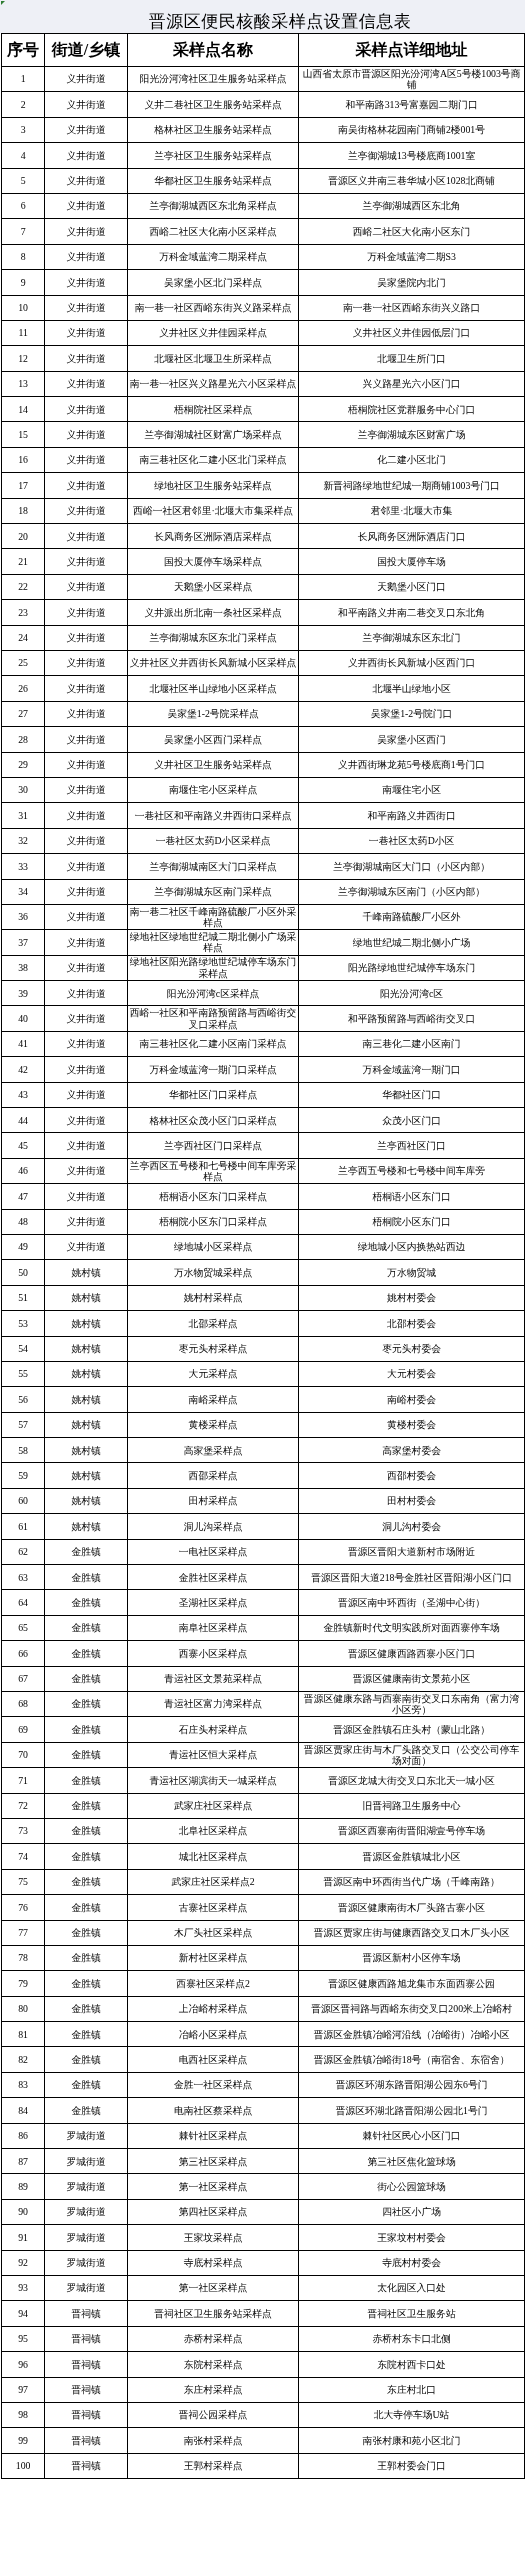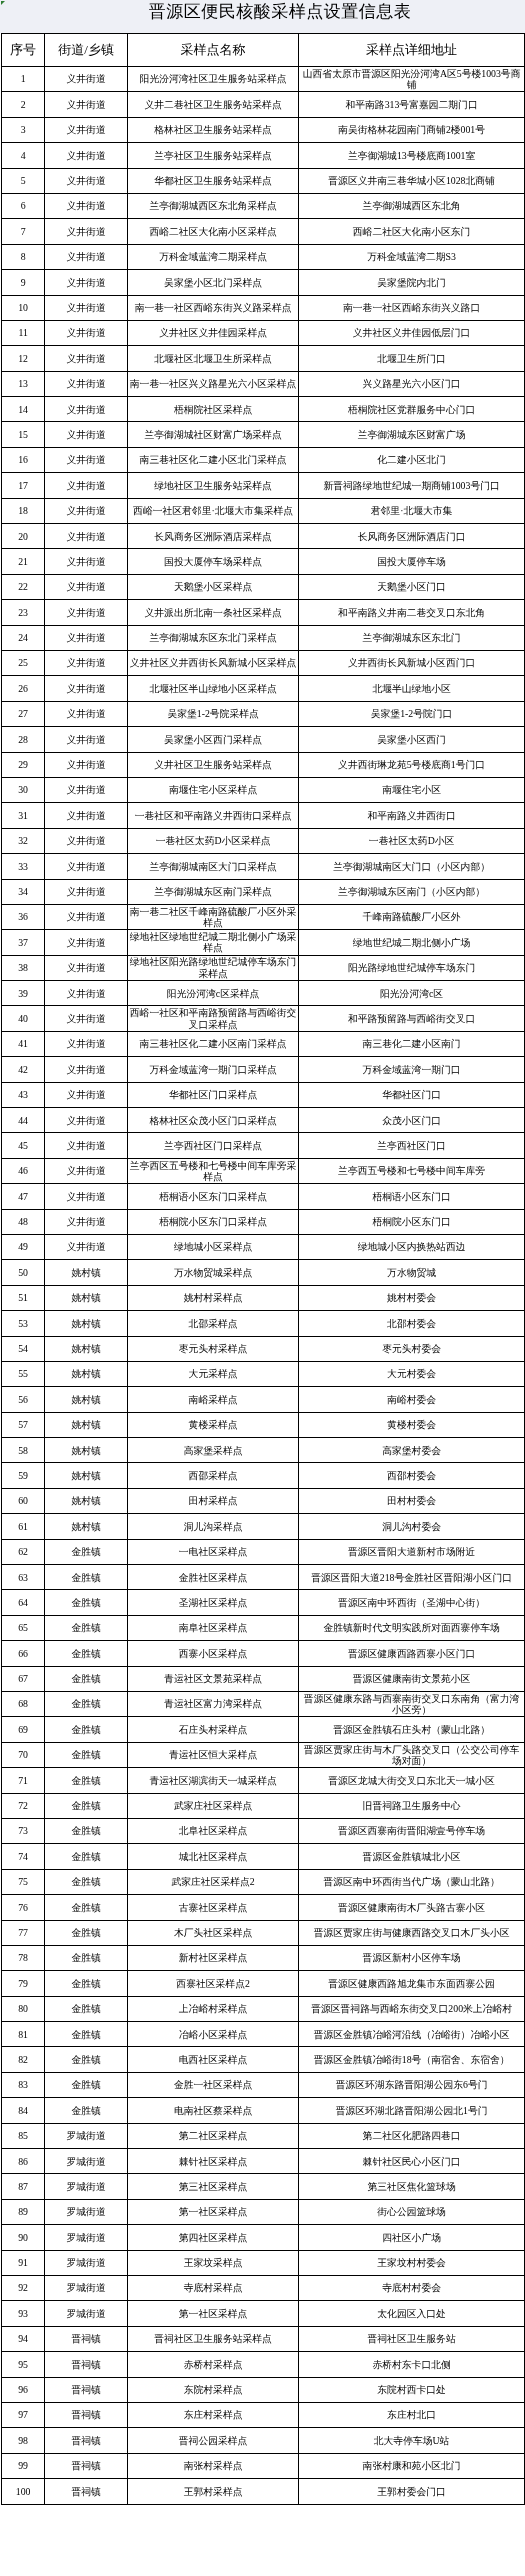--- a/index.html
+++ b/index.html
@@ -1,26 +1,26 @@
 <!DOCTYPE html>
 <html style="font-size:8.7px"><head>
 <meta charset="utf-8">
 <style>
   html,body{margin:0;padding:0;background:#ffffff;}
   body{width:525px;font-family:"Liberation Serif","DejaVu Serif",serif;color:#000;}
   .canvas{position:relative;width:525px;}
-  .title-band{height:33px;background:#eef0f6;display:flex;align-items:flex-start;justify-content:center;padding-left:35px;}
+  .title-band{height:33px;background:#eef0f6;display:flex;align-items:flex-end;justify-content:center;padding-left:35px;}
   .title-text{font-size:17px;letter-spacing:0.5px;white-space:nowrap;}
   .green-tri{position:absolute;top:0.5px;left:0.5px;width:0;height:0;
              border-top:4.9px solid #2e7d32;border-right:4.9px solid transparent;}
   table{border-collapse:collapse;table-layout:fixed;width:523px;margin-left:1.1px;
         border:1.1px solid #000;}
   th,td{border:0.5px solid #000;text-align:center;vertical-align:middle;
         padding:0.5px;overflow:hidden;word-break:break-all;}
-  th{height:31px;font-size:13px;font-weight:normal;margin-top:48px;}
+  th{height:31px;font-size:16px;font-weight:bold;margin-top:48px;}
   td{height:23.4px;font-size:9.8px;line-height:11.4px;}
   col.c-no{width:43px;}
   col.c-town{width:83px;}
   col.c-name{width:171px;}
   col.c-addr{width:226px;}
 </style>
 </head>
 <body>
 
 <div class="canvas">
@@ -541,21 +541,21 @@
     <td>74</td>
     <td>金胜镇</td>
     <td>城北社区采样点</td>
     <td>晋源区金胜镇城北小区</td>
   </tr>
 
   <tr>
     <td>75</td>
     <td>金胜镇</td>
     <td>武家庄社区采样点2</td>
-    <td>晋源区南中环西街当代广场（蒙山北路）</td>
+    <td>晋源区南中环西街当代广场（千峰南路）</td>
   </tr>
 
   <tr>
     <td>76</td>
     <td>金胜镇</td>
     <td>古寨社区采样点</td>
     <td>晋源区健康南街木厂头路古寨小区</td>
   </tr>
 
   <tr>
@@ -607,26 +607,20 @@
     <td>晋源区环湖东路晋阳湖公园东6号门</td>
   </tr>
 
   <tr>
     <td>84</td>
     <td>金胜镇</td>
     <td>电南社区蔡采样点</td>
     <td>晋源区环湖北路晋阳湖公园北1号门</td>
   </tr>
 
-  <tr>
-    <td>85</td>
-    <td>罗城街道</td>
-    <td>第二社区采样点</td>
-    <td>第二社区化肥路四巷口</td>
-  </tr>
 
   <tr>
     <td>86</td>
     <td>罗城街道</td>
     <td>棘针社区采样点</td>
     <td>棘针社区民心小区门口</td>
   </tr>
 
   <tr>
     <td>87</td>

